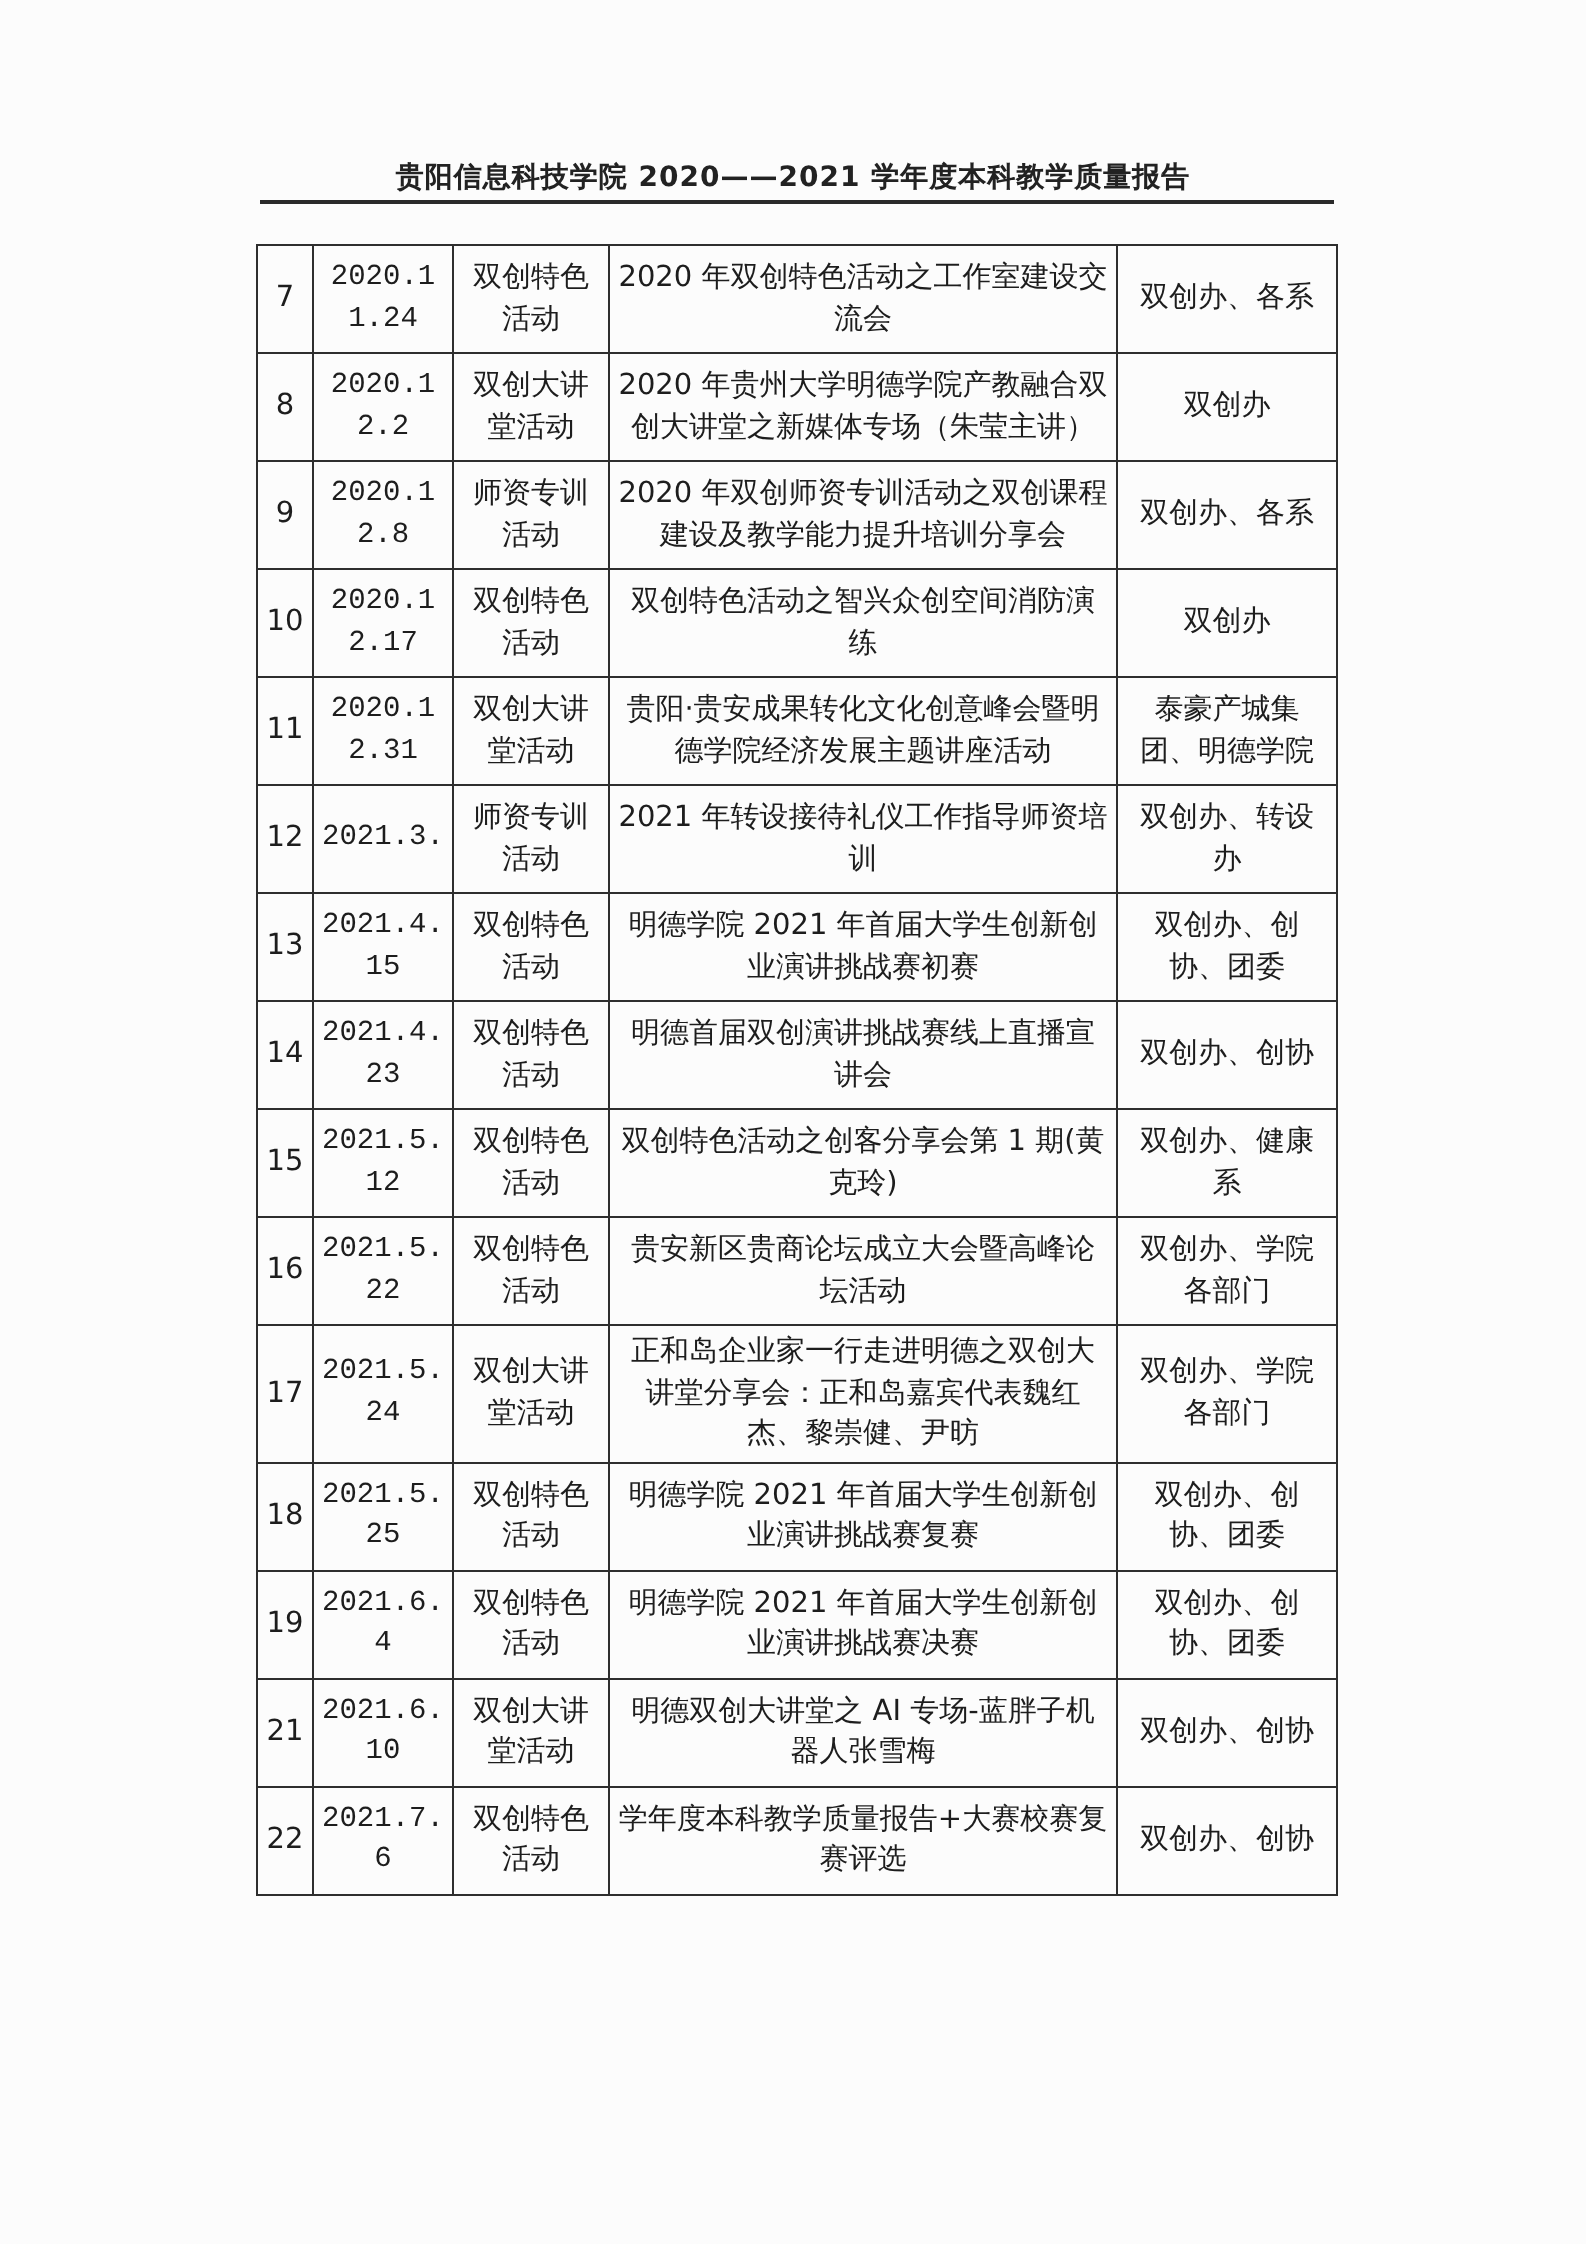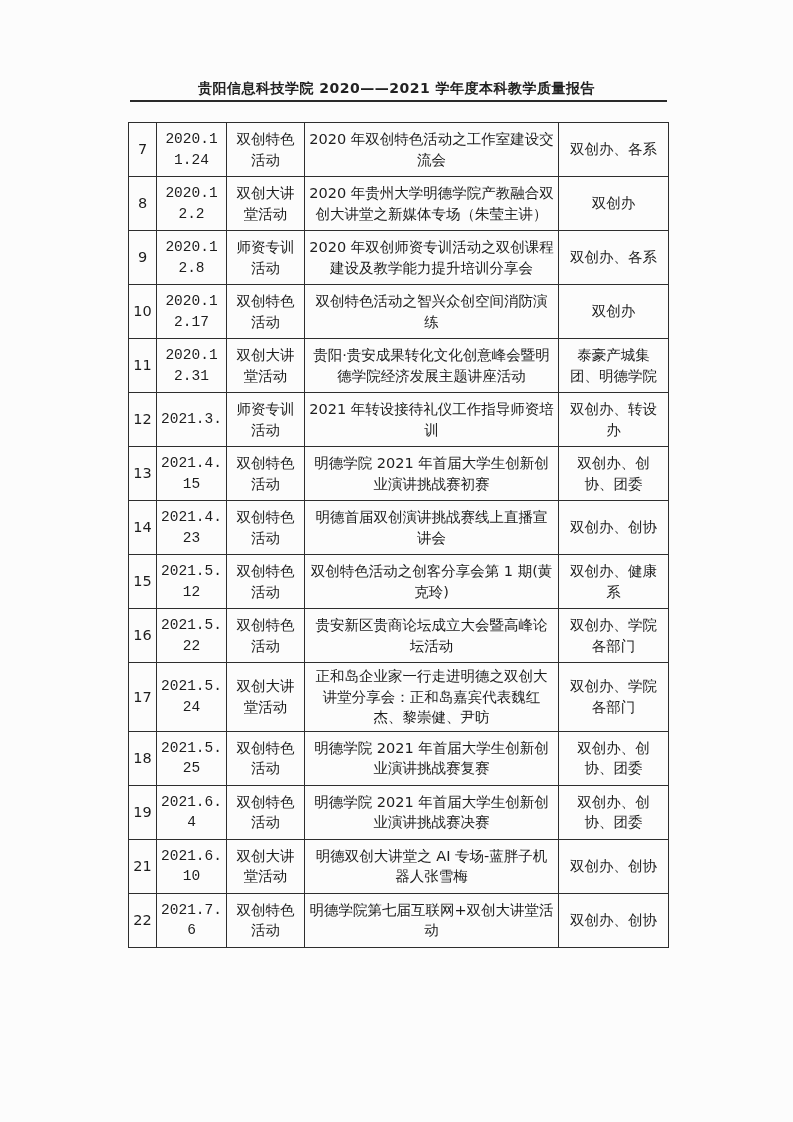--- a/index.html
+++ b/index.html
@@ -203,20 +203,20 @@
       <td class="cell-date">2021.6.10</td>
       <td class="cell-type">双创大讲堂活动</td>
       <td class="cell-desc">明德双创大讲堂之 AI 专场-蓝胖子机器人张雪梅</td>
       <td class="cell-org">双创办、创协</td>
     </tr>
 
     <tr>
       <td class="cell-no">22</td>
       <td class="cell-date">2021.7.6</td>
       <td class="cell-type">双创特色活动</td>
-      <td class="cell-desc">明德学院第七届互联网+双创大讲堂活动</td>
+      <td class="cell-desc">学年度本科教学质量报告+大赛校赛复赛评选</td>
       <td class="cell-org">双创办、创协</td>
     </tr>
   </tbody>
   </table>
 
 
 </div>
 
 </body></html>

